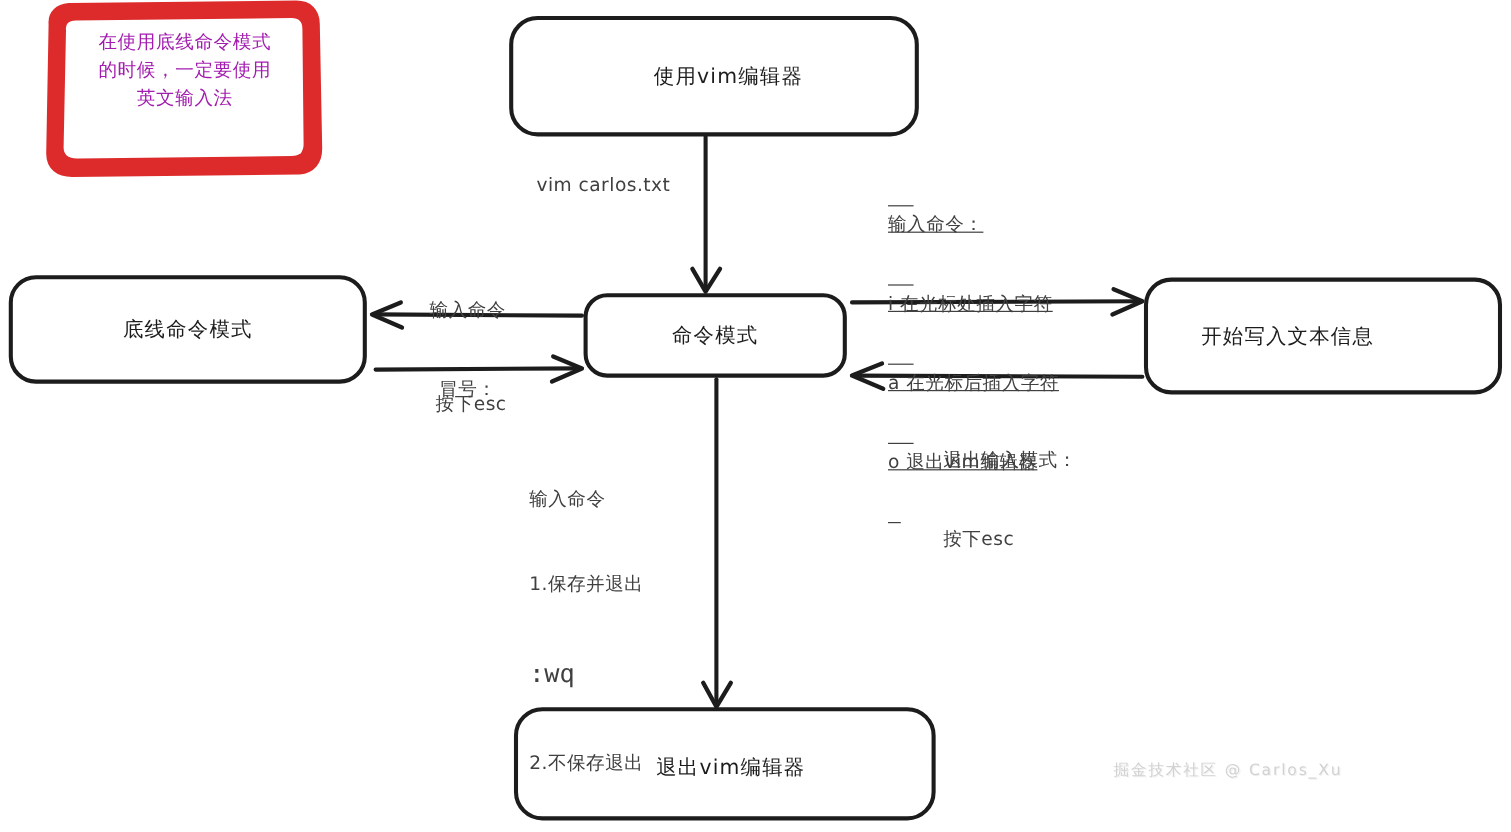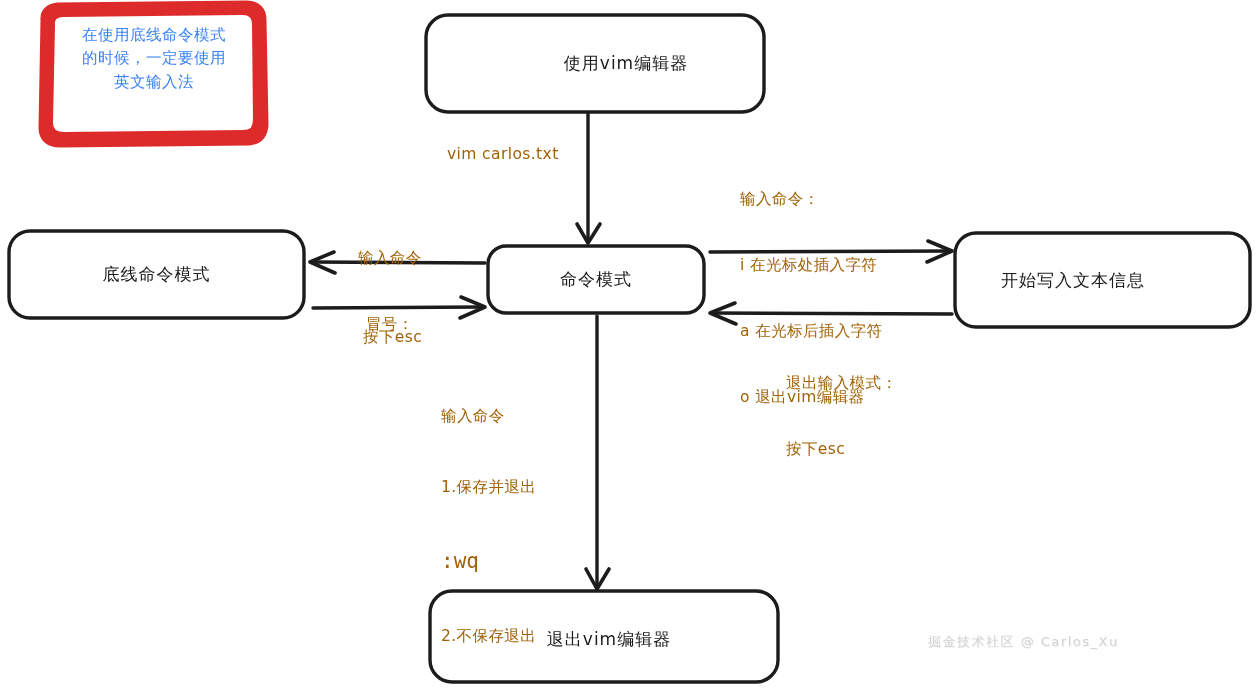--- a/index.html
+++ b/index.html
@@ -32,38 +32,38 @@
     text-align: center;
     font-size: 17px;
     letter-spacing: 1px;
     color: #1c1c1c;
     white-space: nowrap;
   }
   .edge-label {
     position: absolute;
     font-size: 15.5px;
     line-height: 1.42;
-    color: #a16207;
+    color: #404040;
     white-space: pre;
     letter-spacing: 0.4px;
   }
   .edge-label .mono {
     font-family: "DejaVu Sans Mono", "Liberation Mono", monospace;
     font-size: 21px;
     letter-spacing: 0;
   }
   #note-text {
     position: absolute;
     left: 56px;
     top: 24px;
     width: 196px;
     text-align: center;
     font-size: 15.5px;
     line-height: 1.5;
-    color: #3b82f6;
+    color: #a21caf;
     letter-spacing: 0.5px;
   }
   #watermark {
     position: absolute;
     left: 928px;
     top: 633px;
     font-size: 13px;
     letter-spacing: 1.5px;
     color: #d2d2d2;
     text-shadow: 1px 1px 0 #f2f2f2;
@@ -129,40 +129,40 @@
       <path class="head" d="M586 569 L597 589 L609 569"></path>
     </g>
   </svg>
 
   <div id="note-text">
     <div>在使用底线命令模式</div>
     <div>的时候，一定要使用</div>
     <div>英文输入法</div>
   </div>
 
-  <div class="node-label" style="left:426px; top:15px; width:400px; height:97px;text-align:center;">使用vim编辑器</div>
+  <div class="node-label" style="left:407px; top:15px; width:400px; height:97px;text-align:center;">使用vim编辑器</div>
 
   <div class="node-label" style="left:488px; top:246px; width:216px; height:67px;">命令模式</div>
 
   <div class="node-label" style="left:9px; top:231px; width:295px; height:87px;">底线命令模式</div>
 
   <div class="node-label" style="left:955px; top:233px; width:236px; height:94px;">开始写入文本信息</div>
 
   <div class="node-label" style="left:435px; top:591px; width:348px; height:96px;">退出vim编辑器</div>
 
   <div class="edge-label mono" style="left:447px; top:143px;">vim carlos.txt</div>
 
   <div class="edge-label" style="left:358px; top:203px; text-align:center;">
     <div>输入命令</div>
     <div>冒号：</div>
   </div>
 
   <div class="edge-label" style="left:363px; top:326px;">按下esc</div>
 
-  <div class="edge-label" style="left:740px; top:144px;">
+  <div class="edge-label" style="left:740px; top:132px;text-decoration:underline;">
     <div>输入命令：</div>
     <div>i 在光标处插入字符</div>
     <div>a 在光标后插入字符</div>
     <div>o 退出vim编辑器</div>
   </div>
 
   <div class="edge-label" style="left:786px; top:328px;">
     <div>退出输入模式：</div>
     <div>按下esc</div>
   </div>

